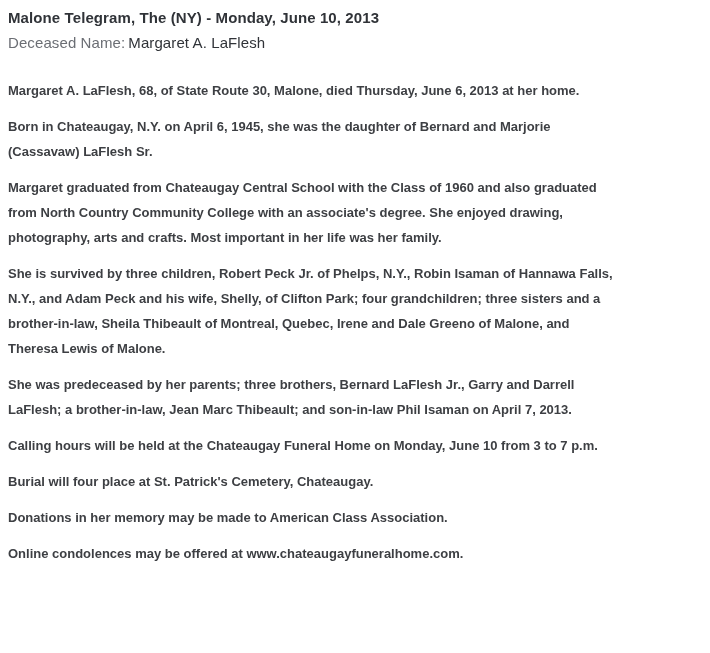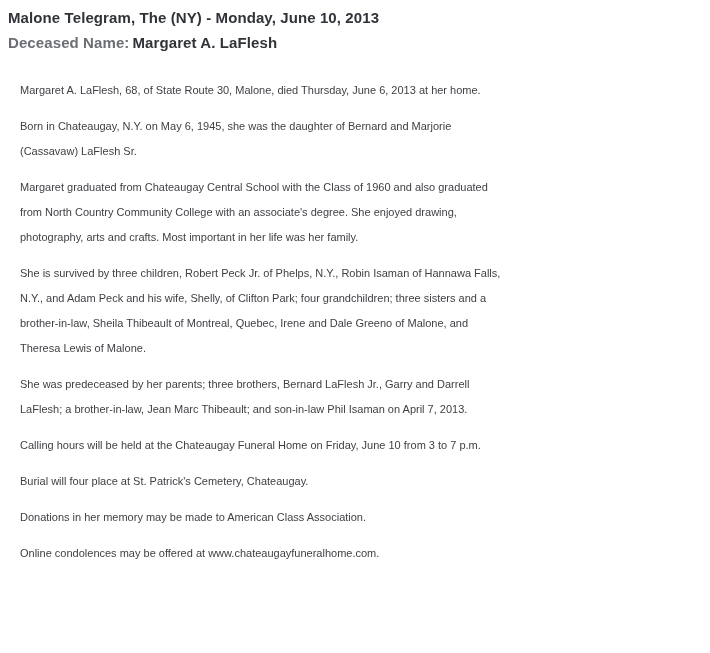--- a/index.html
+++ b/index.html
@@ -25,56 +25,57 @@
   }
   .title {
     font-size: 15px;
     font-weight: bold;
     line-height: 25px;
     color: var(--title-text);
     letter-spacing: 0.1px;
   }
   .subtitle {
     font-size: 15px;
-    font-weight: bold;
+    font-weight: normal;
     line-height: 25px;
     margin: 0 0 23px 0;
     letter-spacing: 0.1px;
   }
   .subtitle .label { color: var(--label-text); margin-right: 3px; }
   .subtitle .name  { color: var(--name-text); }
   .para {
-    font-size: 11px;
+    font-size: 13px;
     line-height: 25px;
     color: var(--body-text);
-    margin: 0 0 11px 12px;
+    margin: 0 0 11px 0;
     white-space: pre-line; 
+    font-weight: bold;
   }
 </style>
 </head>
 <body>
 
 <div class="page">
   <div class="title">Malone Telegram, The (NY) - Monday, June 10, 2013</div>
 
   <div class="subtitle">
     <span class="label">Deceased Name:</span><span class="name">Margaret A. LaFlesh</span>
   </div>
 
   <div class="article">
     <p class="para">Margaret A. LaFlesh, 68, of State Route 30, Malone, died Thursday, June 6, 2013 at her home.</p>
-    <p class="para">Born in Chateaugay, N.Y. on May 6, 1945, she was the daughter of Bernard and Marjorie
+    <p class="para">Born in Chateaugay, N.Y. on April 6, 1945, she was the daughter of Bernard and Marjorie
 (Cassavaw) LaFlesh Sr.</p>
     <p class="para">Margaret graduated from Chateaugay Central School with the Class of 1960 and also graduated
 from North Country Community College with an associate's degree. She enjoyed drawing,
 photography, arts and crafts. Most important in her life was her family.</p>
     <p class="para">She is survived by three children, Robert Peck Jr. of Phelps, N.Y., Robin Isaman of Hannawa Falls,
 N.Y., and Adam Peck and his wife, Shelly, of Clifton Park; four grandchildren; three sisters and a
 brother-in-law, Sheila Thibeault of Montreal, Quebec, Irene and Dale Greeno of Malone, and
 Theresa Lewis of Malone.</p>
     <p class="para">She was predeceased by her parents; three brothers, Bernard LaFlesh Jr., Garry and Darrell
 LaFlesh; a brother-in-law, Jean Marc Thibeault; and son-in-law Phil Isaman on April 7, 2013.</p>
-    <p class="para">Calling hours will be held at the Chateaugay Funeral Home on Friday, June 10 from 3 to 7 p.m.</p>
+    <p class="para">Calling hours will be held at the Chateaugay Funeral Home on Monday, June 10 from 3 to 7 p.m.</p>
     <p class="para">Burial will four place at St. Patrick's Cemetery, Chateaugay.</p>
     <p class="para">Donations in her memory may be made to American Class Association.</p>
     <p class="para">Online condolences may be offered at www.chateaugayfuneralhome.com.</p>
   </div>
 </div>
 
 </body></html>

